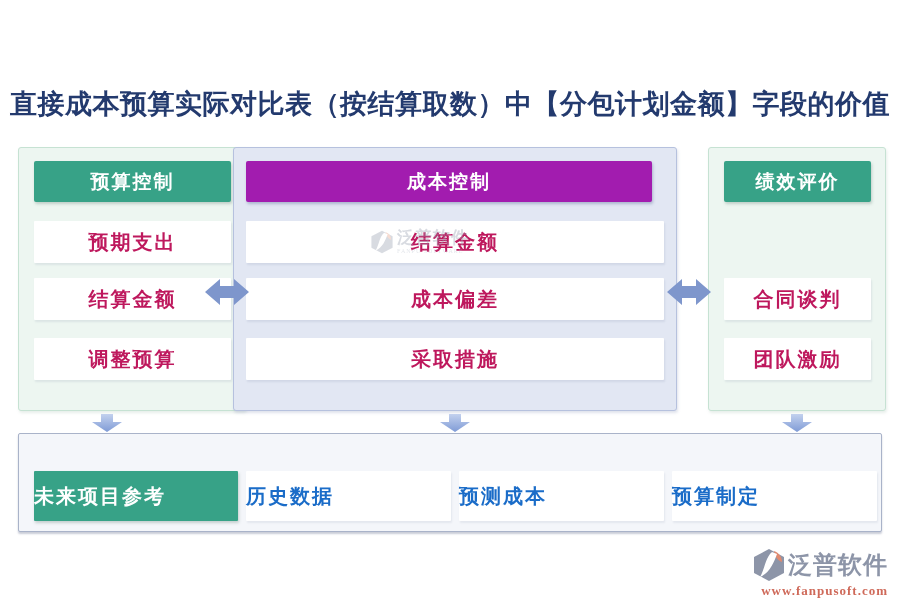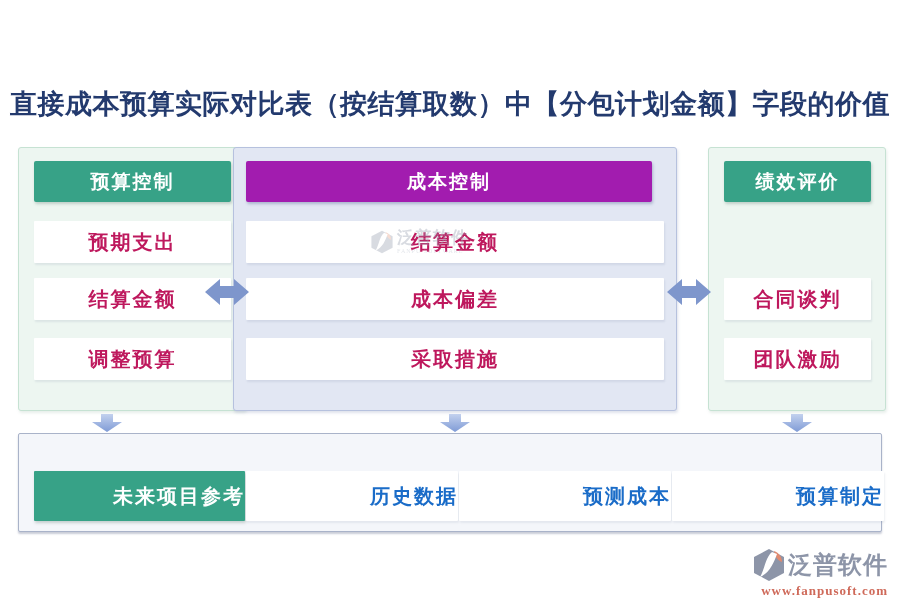--- a/index.html
+++ b/index.html
@@ -33,22 +33,22 @@
   .pi-3{top:190px;}
   .harrow{position:absolute;width:46px;height:32px;}
   .darrow{position:absolute;width:30px;height:18px;}
   .bottom-bar{
     position:absolute;left:18px;top:433px;width:864px;height:99px;box-sizing:border-box;
     background:#f4f6fa;border:1px solid #a9b3c9;border-radius:2px;
     box-shadow:0 2px 2px rgba(100,110,140,.35);
   }
   .bar-btn{
     position:absolute;top:37px;height:50px;line-height:50px;border-radius:1px;
-    text-align:right;font-size:20px;font-weight:bold;letter-spacing:2px;
-    background:#ffffff;color:#1a6cc8;box-shadow:1px 2px 2px rgba(90,110,140,.10);padding-left:7px;
+    text-align:left;font-size:20px;font-weight:bold;letter-spacing:2px;
+    background:#ffffff;color:#1a6cc8;box-shadow:1px 2px 2px rgba(90,110,140,.10);
   }
   .bar-btn.primary{background:#37a287;color:#ffffff;box-shadow:1px 2px 3px rgba(60,90,80,.25);}
   .bb-0{left:15px;width:204px;}
   .bb-1{left:227px;width:205px;}
   .bb-2{left:440px;width:205px;}
   .bb-3{left:653px;width:205px;}
   .watermark{
     position:absolute;left:370px;top:229px;display:flex;align-items:center;gap:3px;
     opacity:.38;pointer-events:none;
   }

